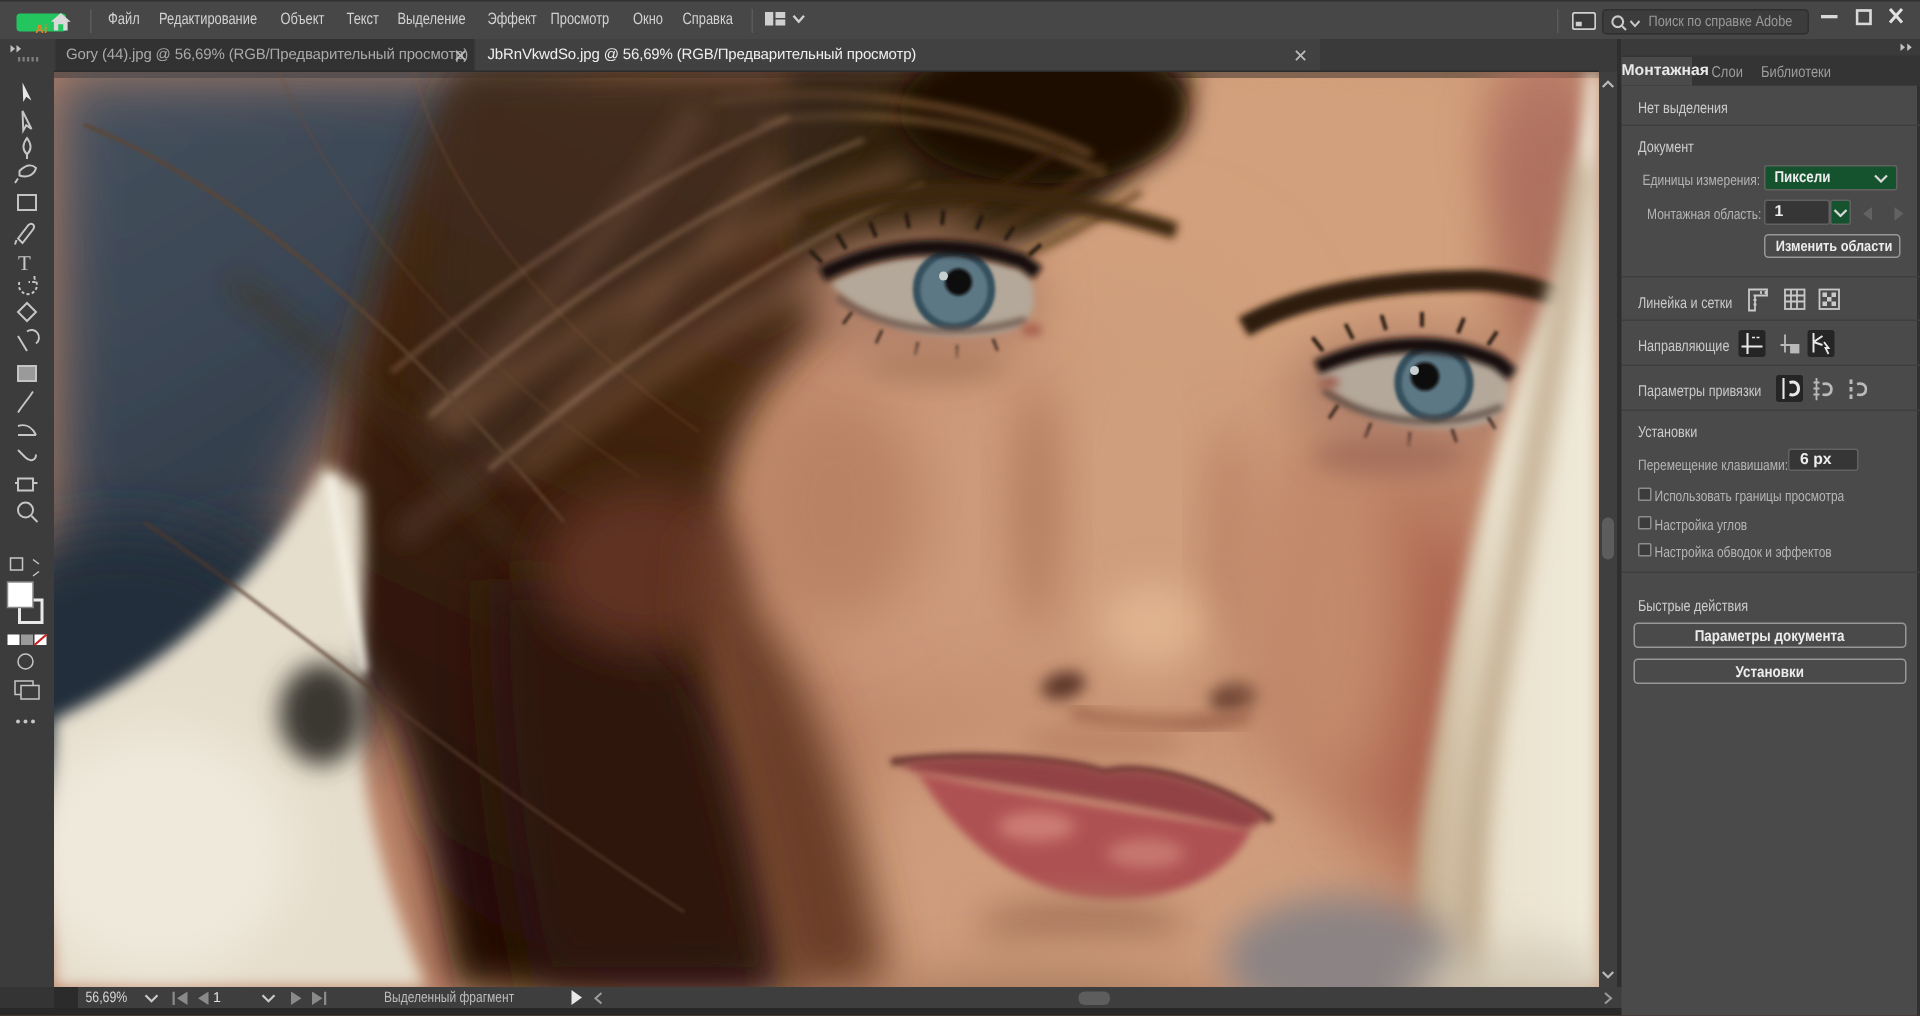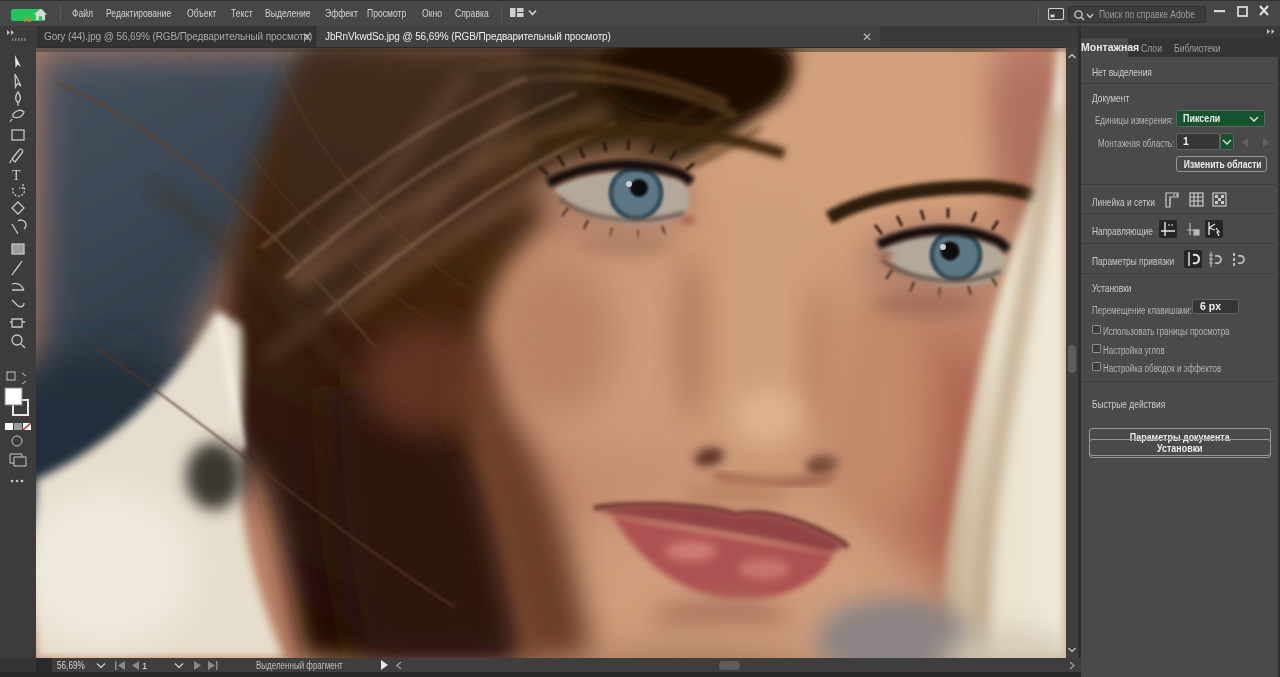--- a/index.html
+++ b/index.html
@@ -480,16 +480,16 @@
     <div class="lbl" style="left:11px;top:279px">Перемещение клавишами:</div>
     <div class="ctl" style="left:111px;top:273px;width:47px;height:15px;line-height:13px;padding-left:7px;background:#363636">6 px</div>
     <div class="chk" style="top:299px"></div>
     <div class="lbl" style="left:22px;top:300px">Использовать границы просмотра</div>
     <div class="chk" style="top:318px"></div>
     <div class="lbl" style="left:22px;top:319px">Настройка углов</div>
     <div class="chk" style="top:336px"></div>
     <div class="lbl" style="left:22px;top:337px">Настройка обводок и эффектов</div>
     <div class="sep" style="top:355px"></div>
     <div class="sect" style="top:372px">Быстрые действия</div>
-    <div class="btn" style="left:8px;top:402px;width:182px;height:30px;line-height:16px"><span style="display:inline-block;transform:scaleX(0.85)">Параметры документа</span></div>
+    <div class="btn" style="left:8px;top:389px;width:182px;height:17px;line-height:16px"><span style="display:inline-block;transform:scaleX(0.85)">Параметры документа</span></div>
     <div class="btn" style="left:8px;top:413px;width:182px;height:17px;line-height:16px"><span style="display:inline-block;transform:scaleX(0.85)">Установки</span></div>
   </div>
 </div>
 
 </body></html>

